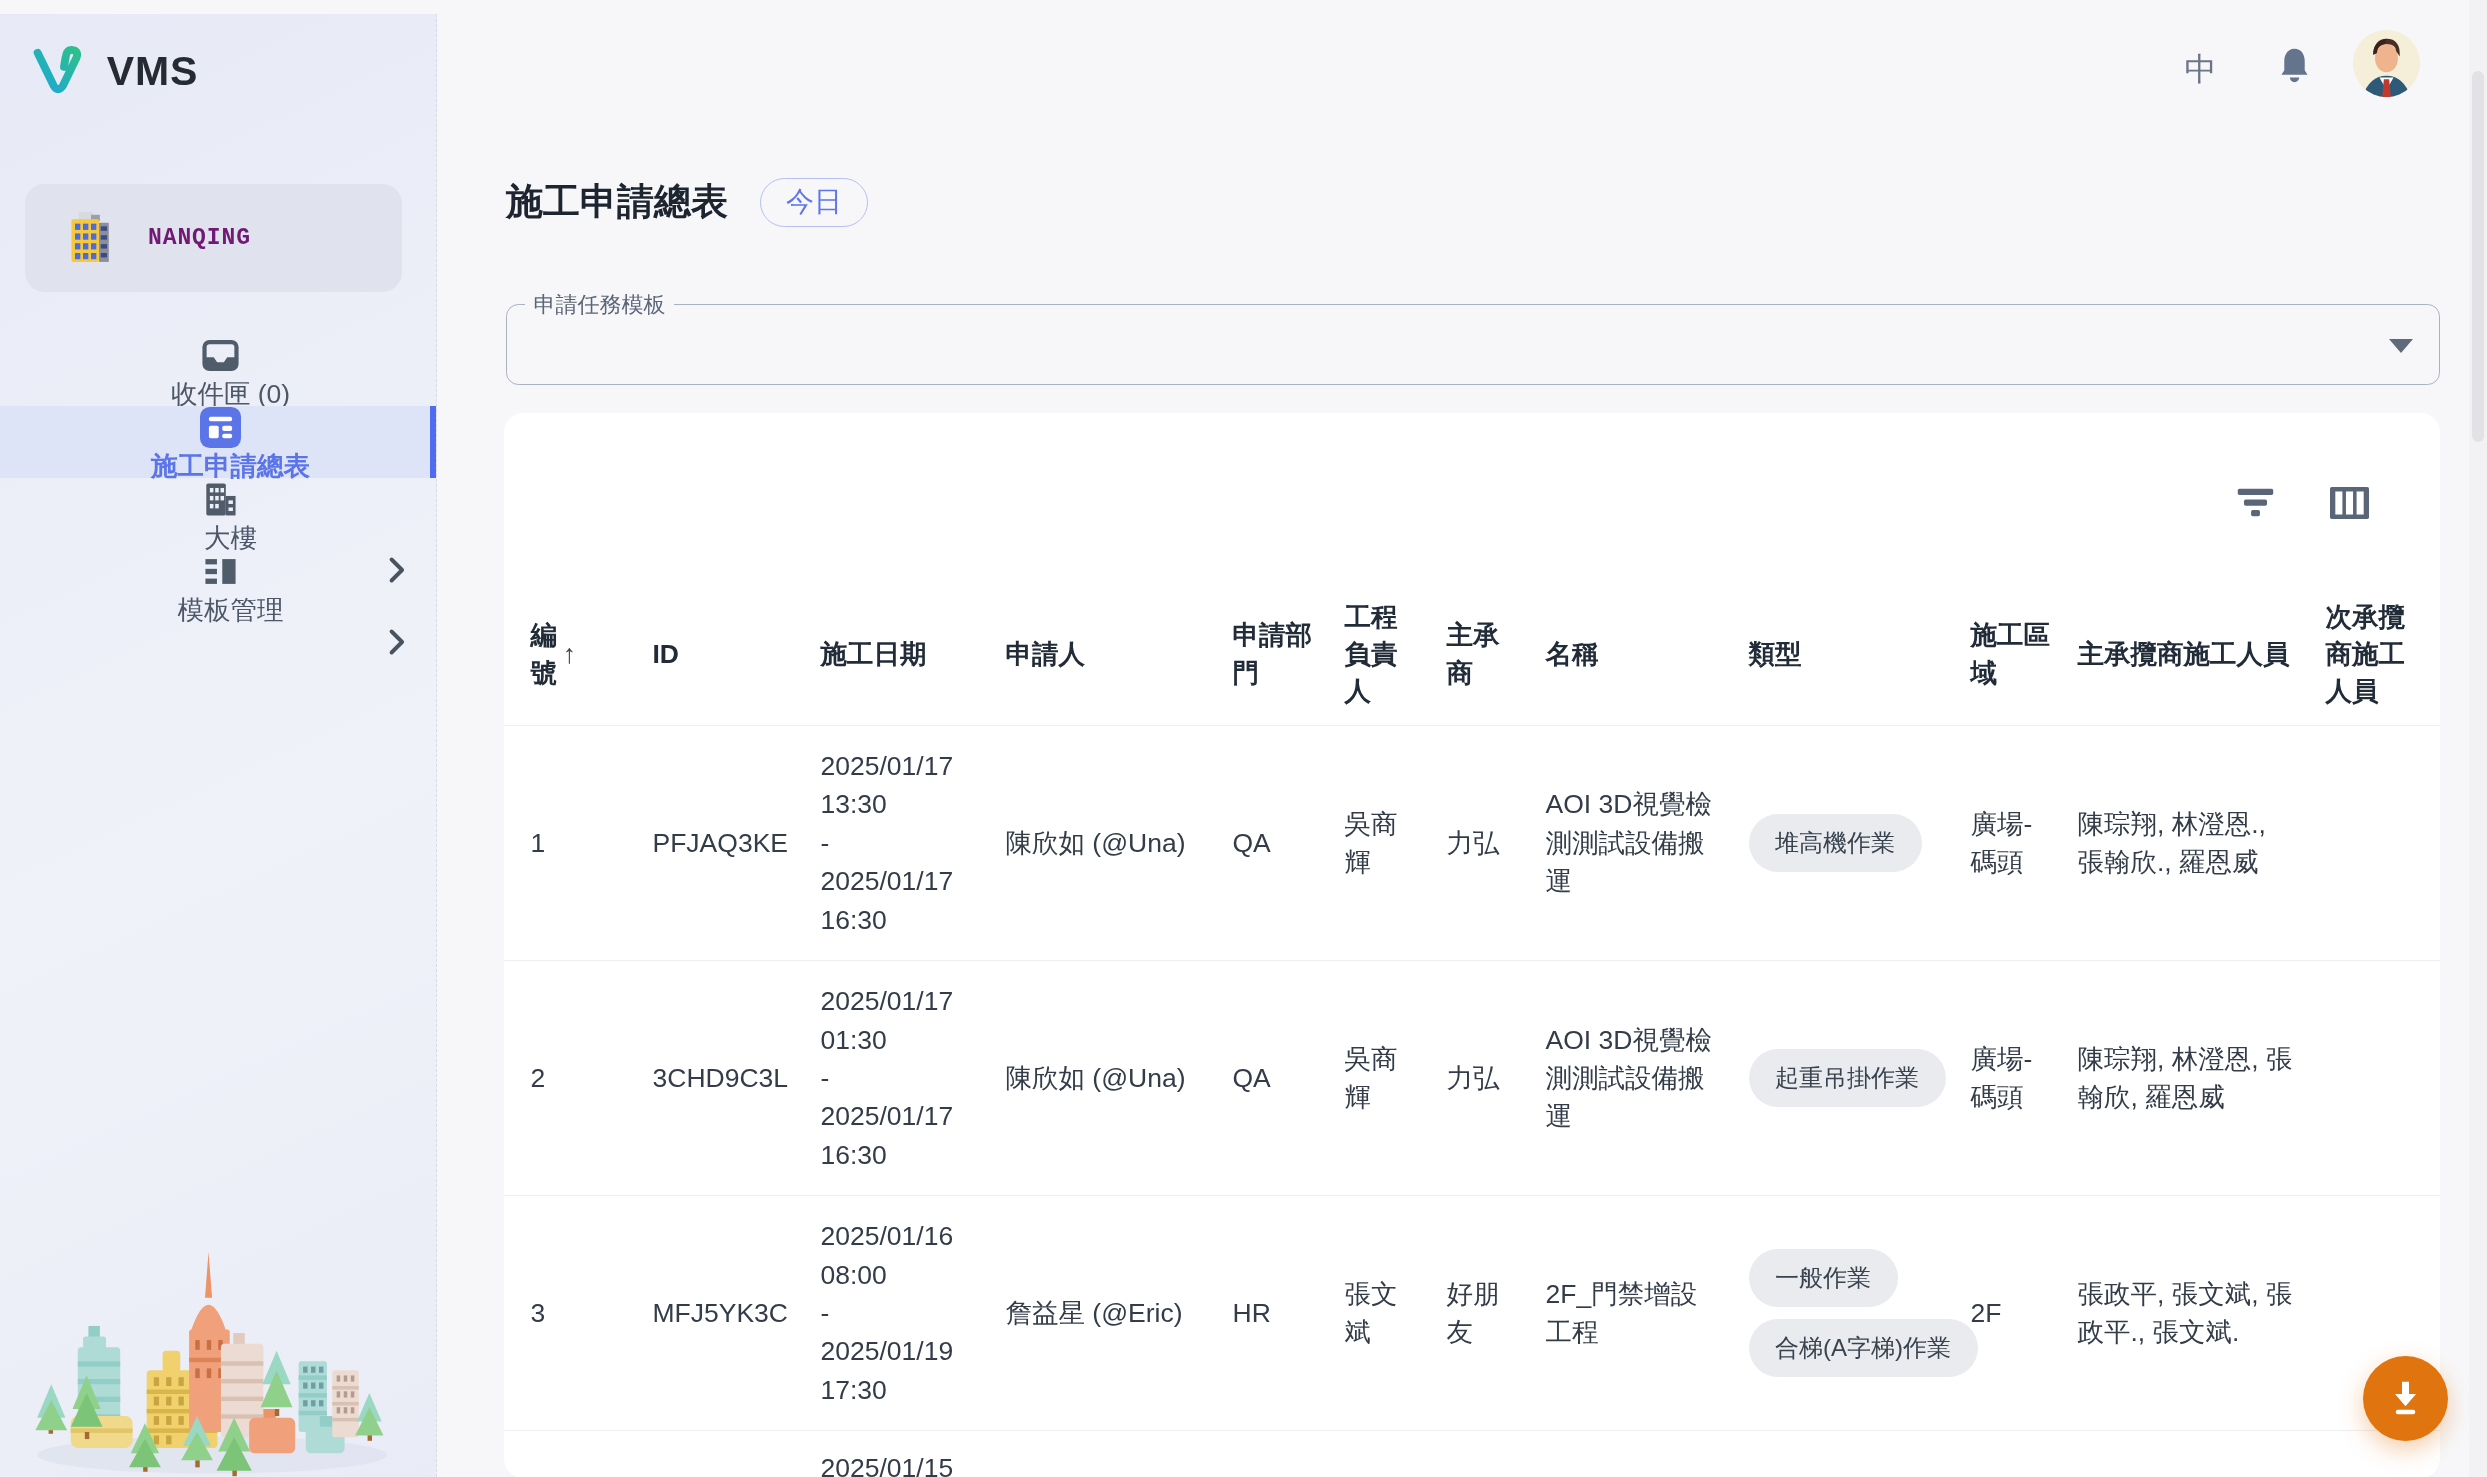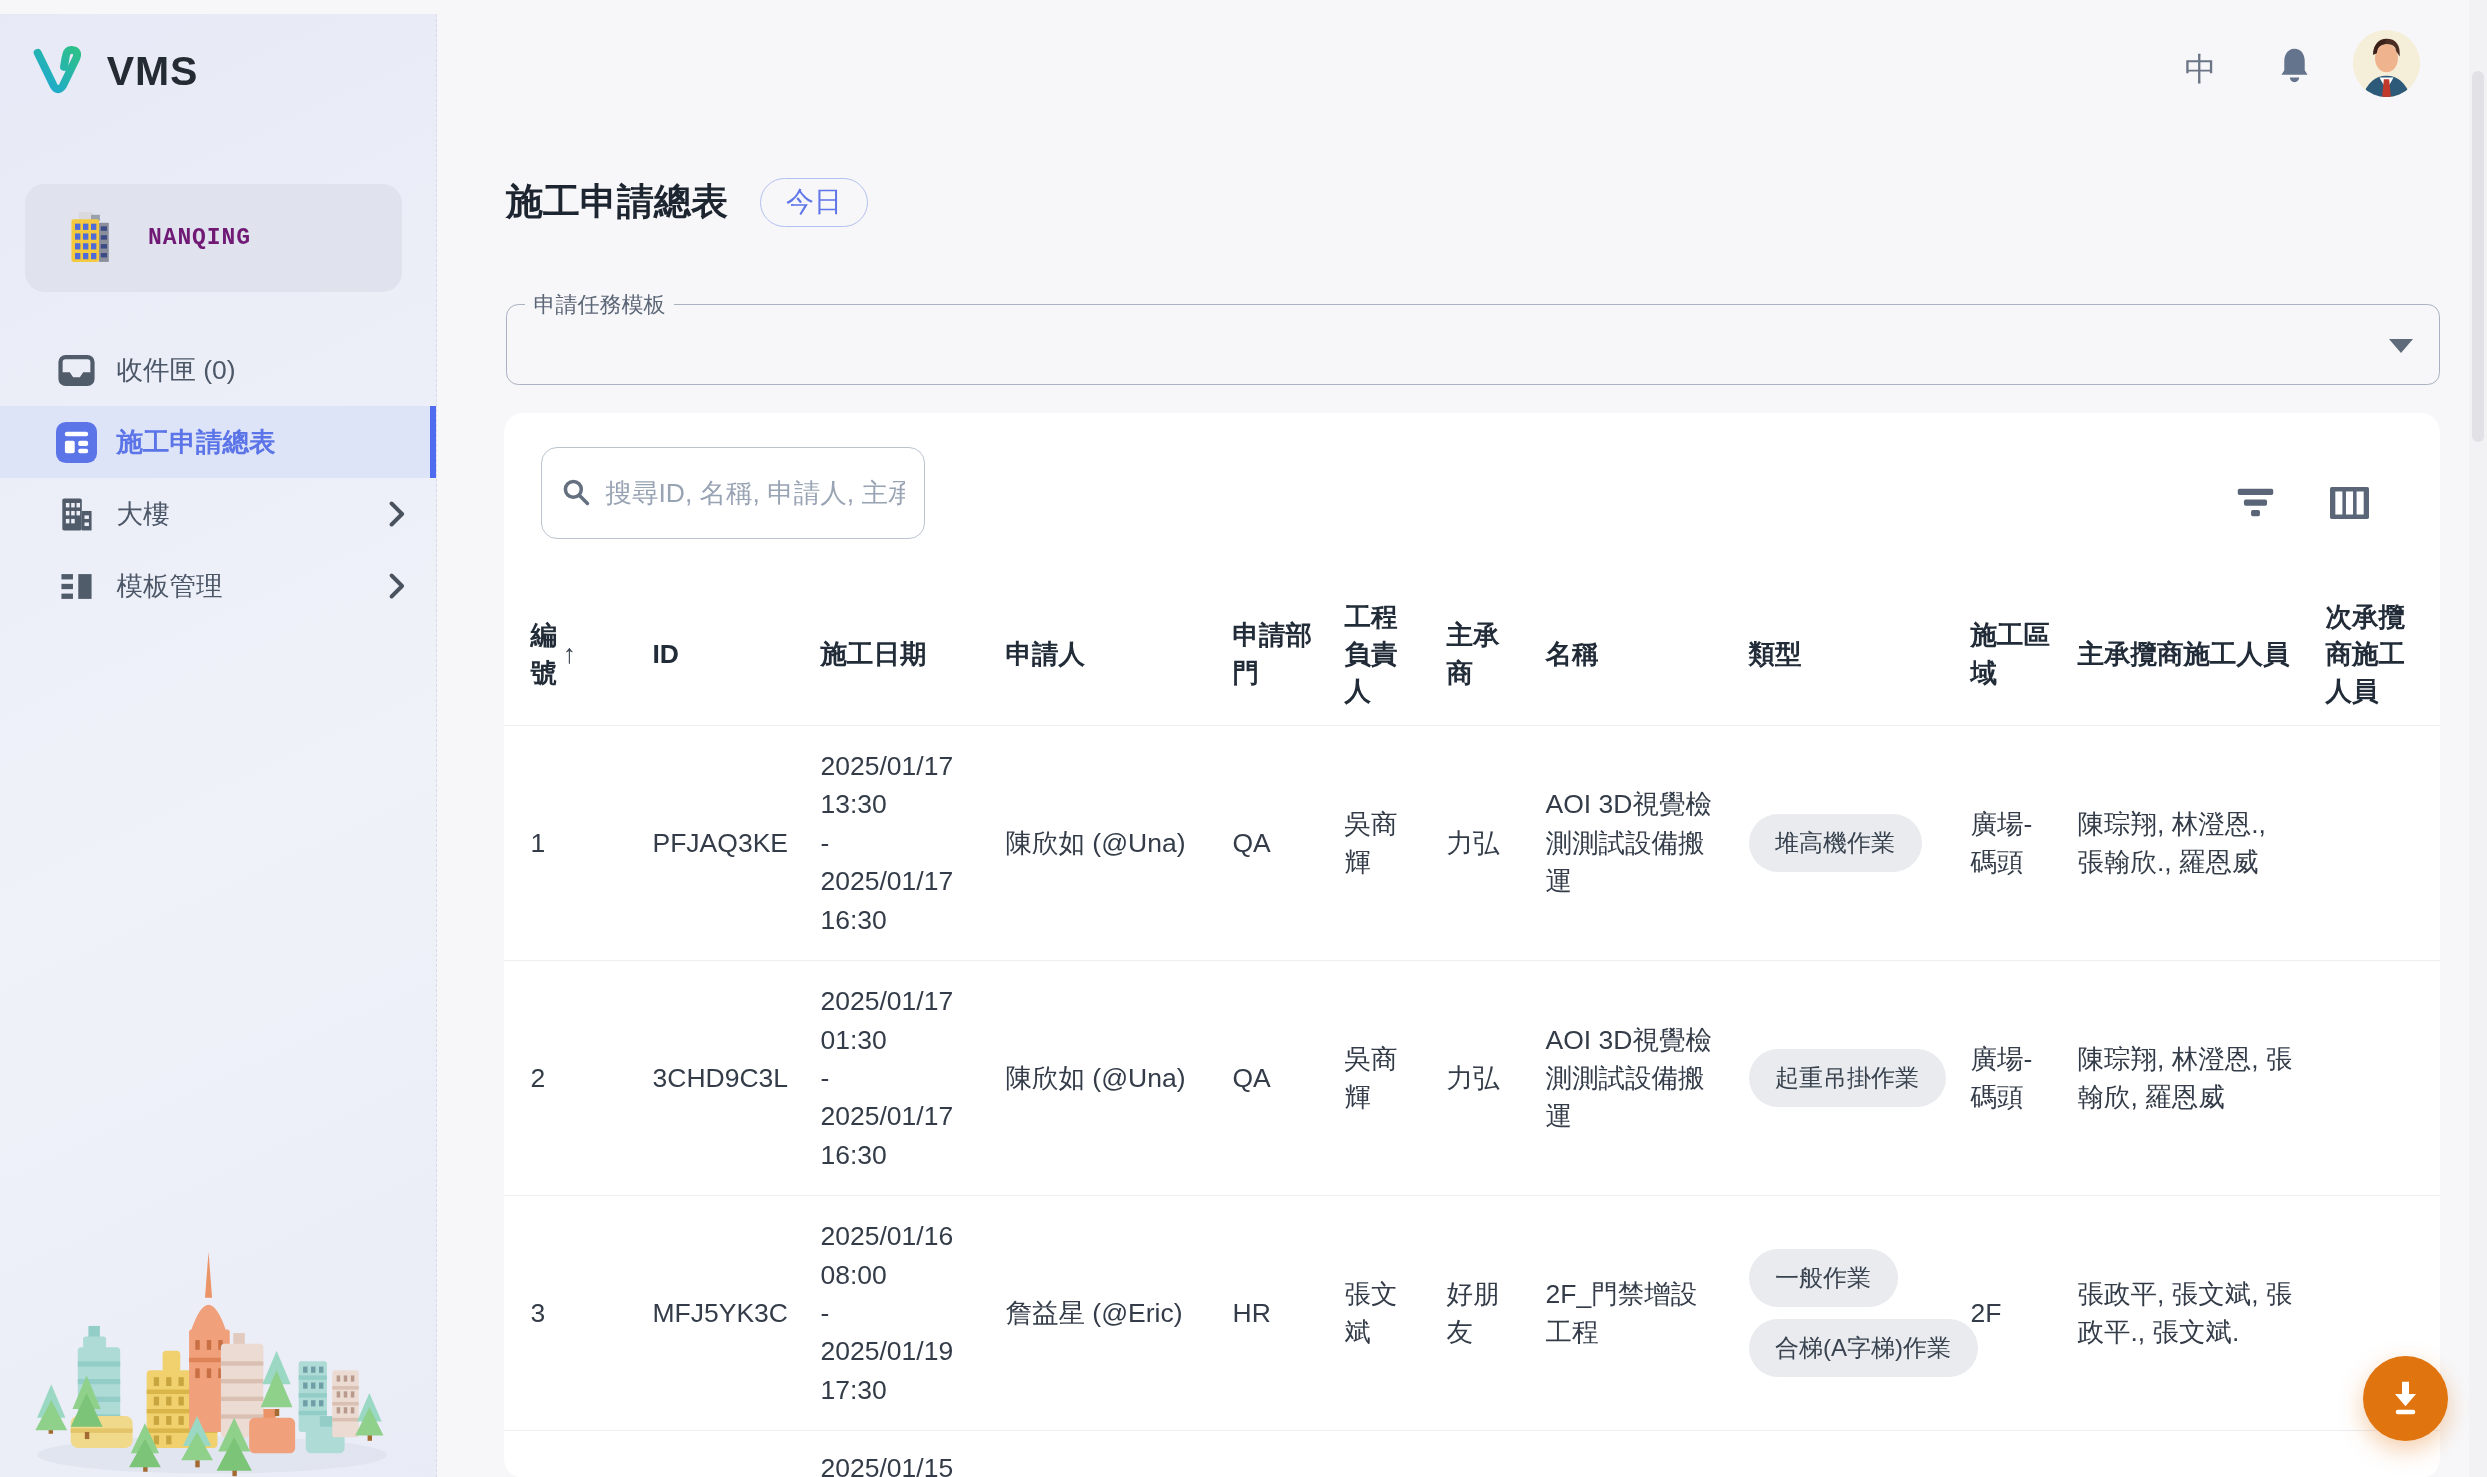--- a/index.html
+++ b/index.html
@@ -12,21 +12,21 @@
     background:linear-gradient(155deg,#e7eaf6 0%,#f0f2f9 55%,#e9ecf6 100%);
     border-right:1.8px dashed #d8dbe5; }
   .logo-row { position:absolute; top:30px; left:32px; display:flex; align-items:center; gap:17.7px; }
   .logo-text { font-size:41px; font-weight:bold; color:#252b33; letter-spacing:0.9px; }
   .org-card { position:absolute; top:170px; left:25px; width:377px; height:108px;
     background:#e0e3ee; border-radius:19.4px; display:flex; align-items:center; gap:25px;
     padding-left:34px; cursor:pointer; }
   .org-name { font-size:23px; font-weight:bold; color:#701a75; letter-spacing:0.9px;font-family:Liberation Mono, monospace; }
   .menu { position:absolute; top:320px; left:0; width:100%; }
   .menu-item { position:relative; height:72px; display:flex; align-items:center;
-    padding:0 30px 0 55px; color:#4c5768; font-size:26.5px; cursor:pointer; }
+    padding:0 30px 0 55px; color:#4c5768; font-size:26.5px; cursor:pointer;flex-direction:column; }
   .menu-item .mi-icon { width:42px; height:42px; display:flex; align-items:center; justify-content:center; margin-right:19.4px; flex:0 0 auto; }
   .menu-item.active { background:#dee4f7; color:#5b74e8; font-weight:bold; }
   .menu-item.active::after { content:""; position:absolute; right:0; top:0; bottom:0; width:6.2px; background:#4f6cf0; }
   .menu-item .chevron { margin-left:auto; display:flex; }
   .city { position:absolute; left:7px; bottom:7px; width:419px; height:258px; }
 
   
   .lang { position:absolute; left:2183px; top:48px; width:35px; font-size:32px; color:#6b7586; text-align:center; cursor:pointer; }
   .bell { position:absolute; left:2277px; top:46px; cursor:pointer; }
   .avatar { position:absolute; left:2353px; top:30px; width:67px; height:67px; border-radius:50%; overflow:hidden; cursor:pointer; background:#f5eed8; }
@@ -354,29 +354,20 @@
     <div class="page-title">施工申請總表</div>
     <div class="badge">今日</div>
   </div>
 
   <div class="tselect">
     <div class="tselect-label">申請任務模板</div>
     <div class="tselect-arrow"></div>
   </div>
 
   <div class="card">
-    <div class="searchbox">
-      <span>
-        <svg width="30" height="30" viewBox="0 0 34 34">
-          <circle cx="14" cy="14" r="9" fill="none" stroke="#646f80" stroke-width="4"></circle>
-          <line x1="21" y1="21" x2="30" y2="30" stroke="#646f80" stroke-width="4" stroke-linecap="round"></line>
-        </svg>
-      </span>
-      <input type="text" placeholder="搜尋ID, 名稱, 申請人, 主承" style="">
-    </div>
 
     <div class="tools">
       <span class="tool">
         <svg width="39" height="32" viewBox="0 0 44 36">
           <rect x="2" y="2" width="40" height="7" rx="2" fill="#5a6577"></rect>
           <rect x="9" y="14" width="26" height="7" rx="2" fill="#5a6577"></rect>
           <rect x="17" y="26" width="10" height="7" rx="2" fill="#5a6577"></rect>
         </svg>
       </span>
       <span class="tool">

